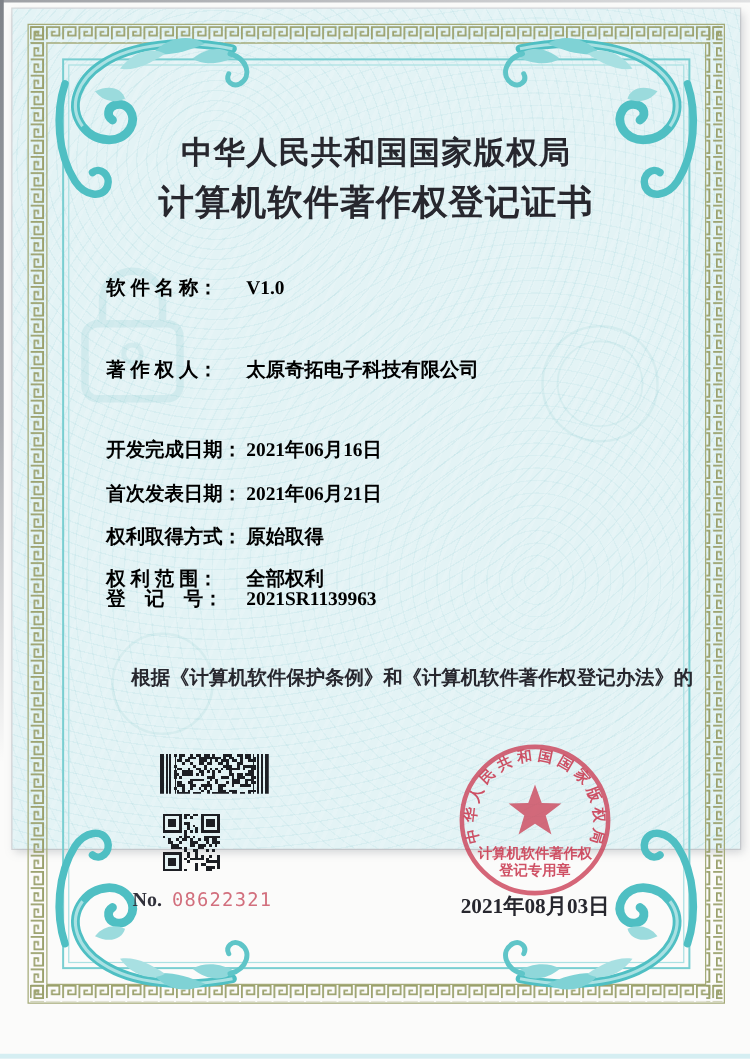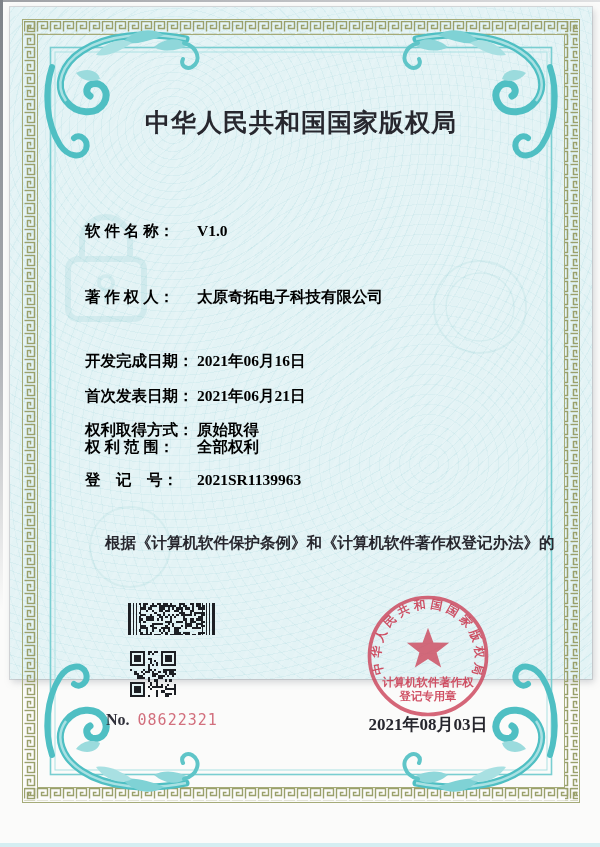--- a/index.html
+++ b/index.html
@@ -31,21 +31,21 @@
   .authority{left:0;top:102px;width:100%;text-align:center;font-size:25px;font-weight:bold;letter-spacing:1px;line-height:28px;}
   .cert-title{left:0;top:137px;width:100%;text-align:center;font-size:28px;font-weight:bold;letter-spacing:1px;line-height:38px;}
   .cert-no{top:184px;right:50px;font-size:14px;font-weight:bold;}
   .cert-no .v{margin-left:14px;}
 
   .fields{position:absolute;left:75px;top:0;width:470px;}
   .row{position:absolute;left:0;font-size:15.5px;font-weight:bold;line-height:22px;}
   .row .label{white-space:pre;display:inline-block;}
   .row .value{position:absolute;left:112px;top:0;white-space:nowrap;}
   .row .value .l2{display:block;}
-  .r0{top:213px;} .r1{top:279px;} .r2{top:343px;} .r3{top:378px;} .r4{top:412px;} .r5{top:429px;} .r6{top:462px;}
+  .r0{top:213px;} .r1{top:279px;} .r2{top:343px;} .r3{top:378px;} .r4{top:412px;} .r5{top:446px;} .r6{top:462px;}
 
   .statement{position:absolute;left:64px;top:519px;width:466px;font-size:15.5px;font-weight:bold;line-height:34px;color:#27272e;font-family:Liberation Serif, serif;}
   .statement .ln1{text-indent:31px;white-space:nowrap;}
   .statement .ln2{white-space:nowrap;}
 
   .barcode{position:absolute;left:118px;top:596px;}
   .qr{position:absolute;left:120px;top:644px;}
   svg.px{shape-rendering:crispEdges;}
 
   .serial{position:absolute;left:96px;top:704px;font-size:16px;font-weight:bold;color:#30303a;}
@@ -109,20 +109,21 @@
         <path d="M96,283 v12" stroke-width="4"></path>
       </g>
       <g opacity="0.07" stroke="#1f9aa1" fill="none">
         <circle cx="470" cy="300" r="46" stroke-width="2"></circle>
         <circle cx="470" cy="300" r="34" stroke-width="1.5"></circle>
         <circle cx="120" cy="540" r="40" stroke-width="2"></circle>
       </g>
     </svg>
 
     <div class="txt authority">中华人民共和国国家版权局</div>
+    <div class="txt cert-title">计算机软件著作权登记证书</div>
 
     <div class="fields">
       <div class="row r0">
         <span class="label">软 件 名 称：</span>
         <span class="value">
           <span class="l2">V1.0</span>
         </span>
       </div>
       <div class="row r1">
         <span class="label">著 作 权 人：</span>

